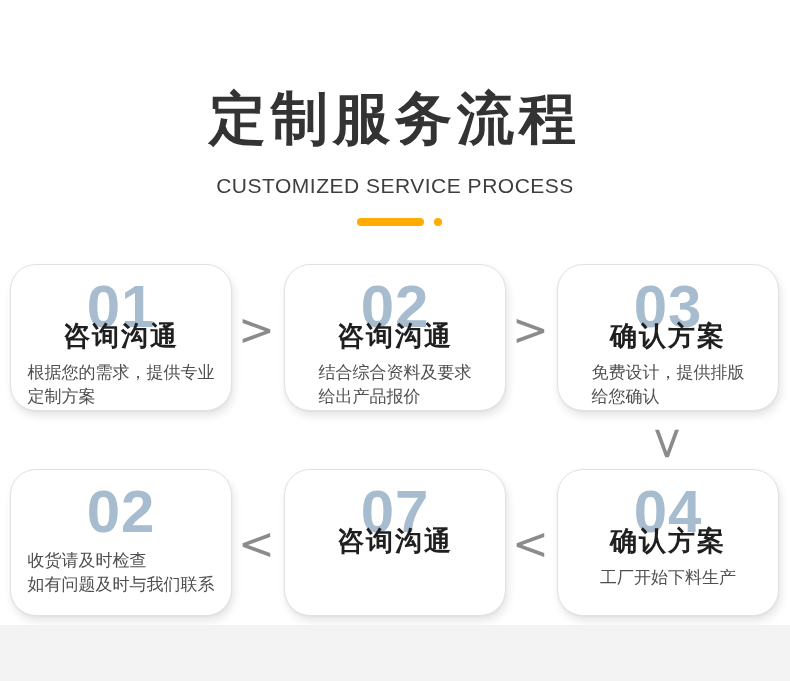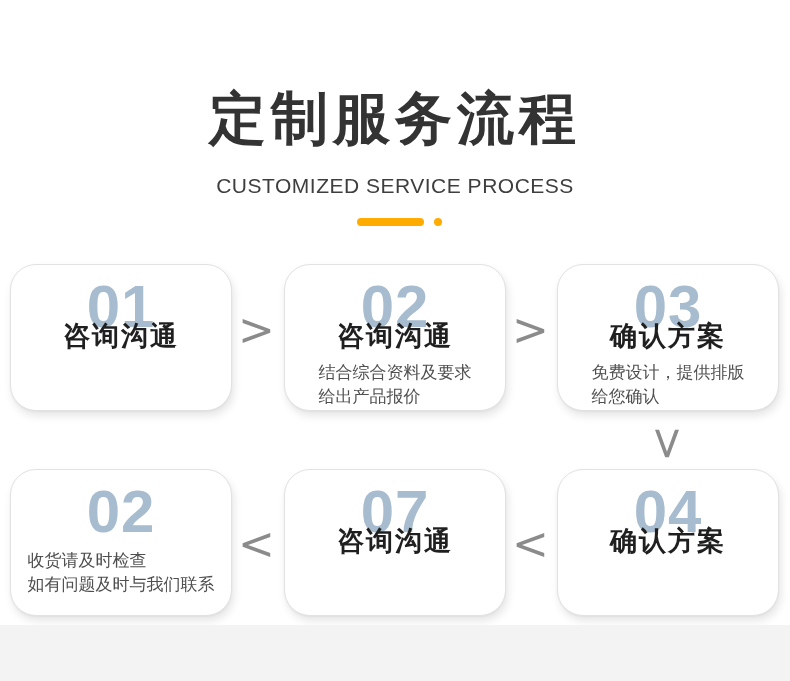--- a/index.html
+++ b/index.html
@@ -96,20 +96,22 @@
 <div class="page-title">定制服务流程</div>
 <div class="page-subtitle">CUSTOMIZED SERVICE PROCESS</div>
 <div class="divider">
   <div class="divider-line"></div>
   <div class="divider-dot"></div>
 </div>
 
 <div class="card pos-c1">
   <div class="step-number">01</div>
   <div class="step-title">咨询沟通</div>
+  <div class="step-desc">根据您的需求，提供专业
+定制方案</div>
 </div>
 
 <div class="arrow arrow-a1">&gt;</div>
 
 <div class="card pos-c2">
   <div class="step-number">02</div>
   <div class="step-title">咨询沟通</div>
   <div class="step-desc">结合综合资料及要求
 给出产品报价</div>
 </div>
@@ -121,20 +123,21 @@
   <div class="step-title">确认方案</div>
   <div class="step-desc">免费设计，提供排版
 给您确认</div>
 </div>
 
 <div class="arrow arrow-a3">&gt;</div>
 
 <div class="card pos-c4">
   <div class="step-number">04</div>
   <div class="step-title">确认方案</div>
+  <div class="step-desc">工厂开始下料生产</div>
 </div>
 
 <div class="arrow arrow-a4">&lt;</div>
 
 <div class="card pos-c5">
   <div class="step-number">07</div>
   <div class="step-title">咨询沟通</div>
 </div>
 
 <div class="arrow arrow-a5">&lt;</div>

